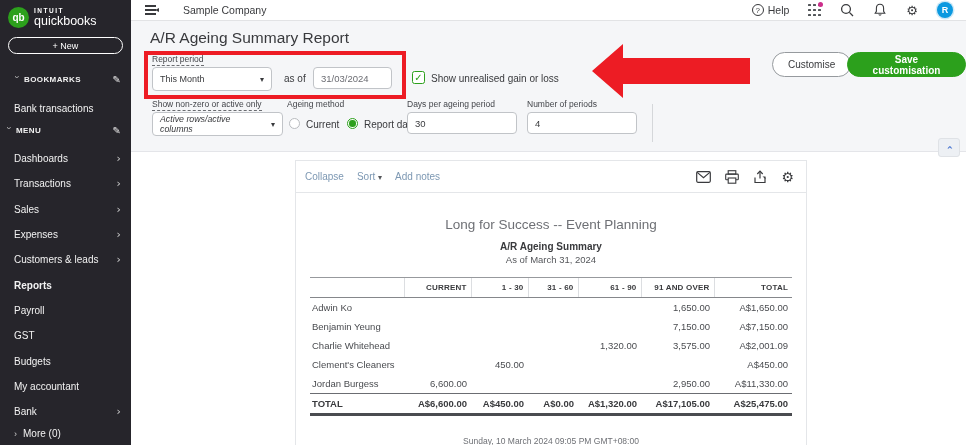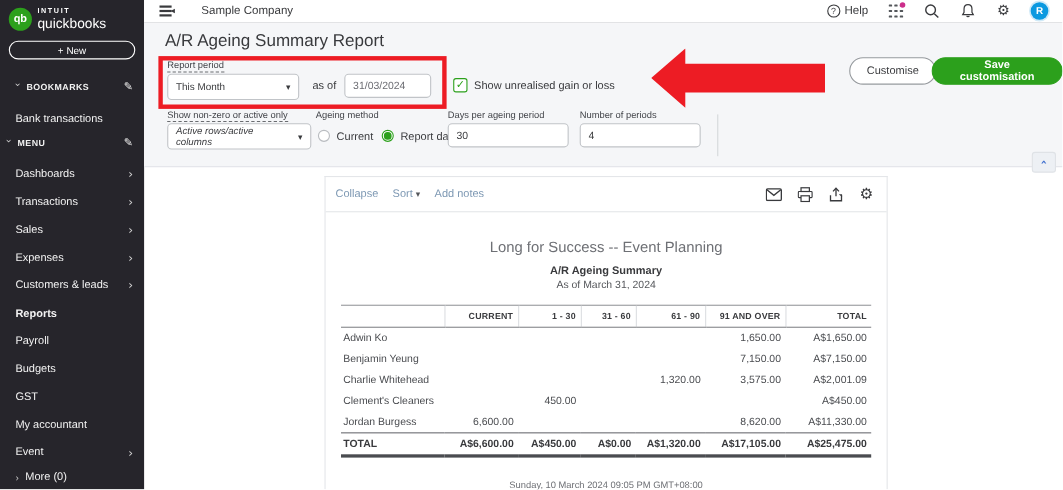--- a/index.html
+++ b/index.html
@@ -145,30 +145,30 @@
         <span class="lbl">Customers &amp; leads</span>
         <span class="chev">›</span>
       </div>
       <div class="menu-row active">
         <span class="lbl">Reports</span>
       </div>
       <div class="menu-row">
         <span class="lbl">Payroll</span>
       </div>
       <div class="menu-row">
+        <span class="lbl">GST</span>
+      </div>
+      <div class="menu-row">
         <span class="lbl">Budgets</span>
       </div>
       <div class="menu-row">
-        <span class="lbl">GST</span>
-      </div>
-      <div class="menu-row">
         <span class="lbl">My accountant</span>
       </div>
       <div class="menu-row">
-        <span class="lbl">Event</span>
+        <span class="lbl">Bank</span>
         <span class="chev">›</span>
       </div>
     </div>
 
     <div class="more-row">
       <span class="chev">›</span>
       <span class="lbl">More (0)</span>
     </div>
   </div>
 
@@ -363,21 +363,21 @@
           <td></td>
           <td></td>
           <td>A$450.00</td>
         </tr>
         <tr>
           <td>Jordan Burgess</td>
           <td>6,600.00</td>
           <td></td>
           <td></td>
           <td></td>
-          <td>8,620.00</td>
+          <td>2,950.00</td>
           <td>A$11,330.00</td>
         </tr>
         <tr class="total">
           <td>TOTAL</td>
           <td>A$6,600.00</td>
           <td>A$450.00</td>
           <td>A$0.00</td>
           <td>A$1,320.00</td>
           <td>A$17,105.00</td>
           <td>A$25,475.00</td>

